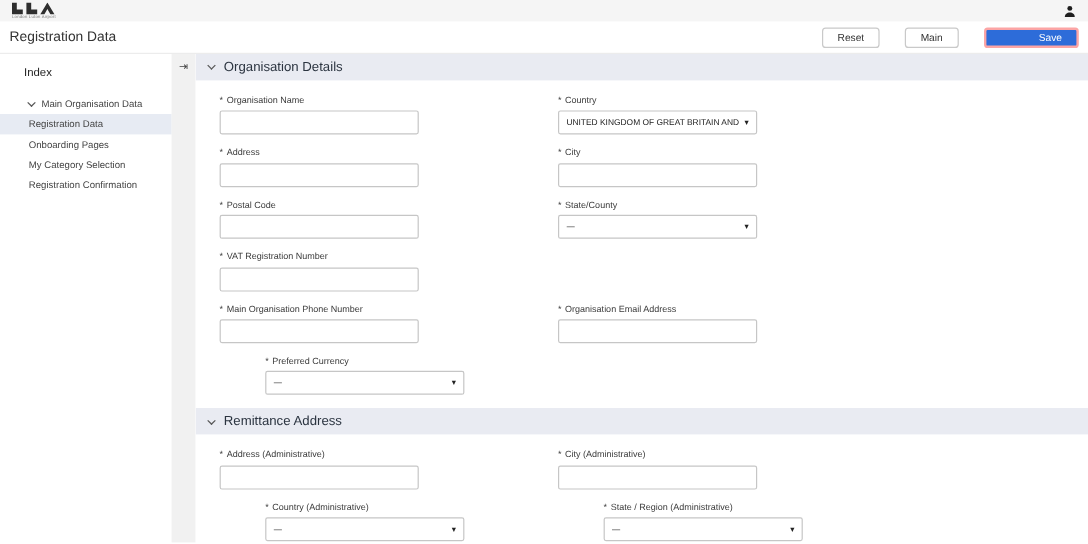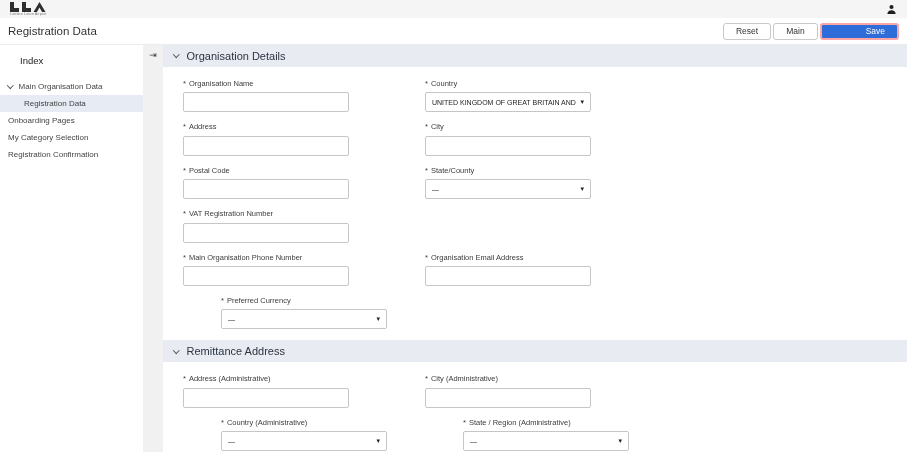--- a/index.html
+++ b/index.html
@@ -10,51 +10,51 @@
   .topbar { height:18px; background:#f5f5f5; display:flex; align-items:center;
     justify-content:space-between; padding:0 10px; }
   .logo { display:flex; flex-direction:column; line-height:1; }
   .logo-caption { font-size:3.5px; color:#777; margin-top:1px; letter-spacing:.2px; }
   .user-btn { display:flex; align-items:center; cursor:pointer; }
 
   
   .page-header { height:27px; background:#fff; display:flex; align-items:center;
     justify-content:space-between; padding:0 8px; border-bottom:1px solid #ececec; }
   .page-title { font-size:11.5px; color:#333; }
-  .header-buttons { display:flex; gap:2px; }
+  .header-buttons { display:flex; gap:21px; }
   .btn { height:17px; padding:0 12px; font-size:8.5px; border-radius:3px;
     display:flex; align-items:center; cursor:pointer; }
   .btn-outline { background:#fff; border:1px solid #c9c9c9; color:#333; }
   .btn-primary { background:#2d6cd9; border:2px solid #fca5a5; color:#fff;padding-left:44px; }
 
   
   .body-row { display:flex; height:407px; }
   .sidebar { width:143px; background:#fff; padding-top:10px; flex-shrink:0; }
   .sidebar-title { font-size:9.5px; color:#222; padding:0 20px; margin-bottom:12px; }
   .nav-item { height:17px; display:flex; align-items:center; font-size:8px;
-    color:#444; padding-left:8px; cursor:pointer; white-space:nowrap; }
+    color:#444; padding-left:24px; cursor:pointer; white-space:nowrap; }
   .nav-item.child { padding-left:24px; }
   .nav-item.selected { background:#e7ebf3; }
   .chev { width:4.5px; height:4.5px; border-right:1.2px solid #555;
     border-bottom:1.2px solid #555; transform:rotate(45deg); margin-top:-3px;
     flex-shrink:0; }
   .nav-item .chev { margin-right:6px; }
 
   .gutter { width:20px; background:#f1f1f1; display:flex; justify-content:center;
     padding-top:6px; flex-shrink:0; }
   .collapse-icon { font-size:9px; color:#444; cursor:pointer; line-height:1; }
 
   .main { flex:1; background:#fff; overflow:hidden; }
   .sec-header { height:22px; background:#e9ebf2; display:flex; align-items:center;
     padding-left:11px; gap:8px; cursor:pointer; }
   .sec-header.second { margin-top:11px; }
   .sec-title { font-size:11px; color:#2b3440; }
   .sec-body { padding:12px 0 0 20px; }
 
-  .frow { display:flex; gap:76px; margin-bottom:10px; align-items:stretch; }
+  .frow { display:flex; gap:116px; margin-bottom:10px; align-items:stretch; }
   .frow:last-child { margin-bottom:0;margin-left:38px; }
   .fcell { width:166px; display:flex; flex-direction:column; }
   .flabel { font-size:7.5px; color:#3c3c3c; margin-bottom:4px; line-height:1.25; }
   .req { margin-right:3px; }
   .ctrl { margin-top:auto; }
   .tinput { height:20px; width:100%; border:1px solid #c6c6c6; border-radius:2px;
     outline:none; font-size:8px; padding:0 5px; font-family:inherit; }
   .select { height:20px; border:1px solid #c6c6c6; border-radius:2px; display:flex;
     align-items:center; justify-content:space-between; padding:0 6px;
     font-size:7px; color:#222; cursor:pointer; background:#fff; }

